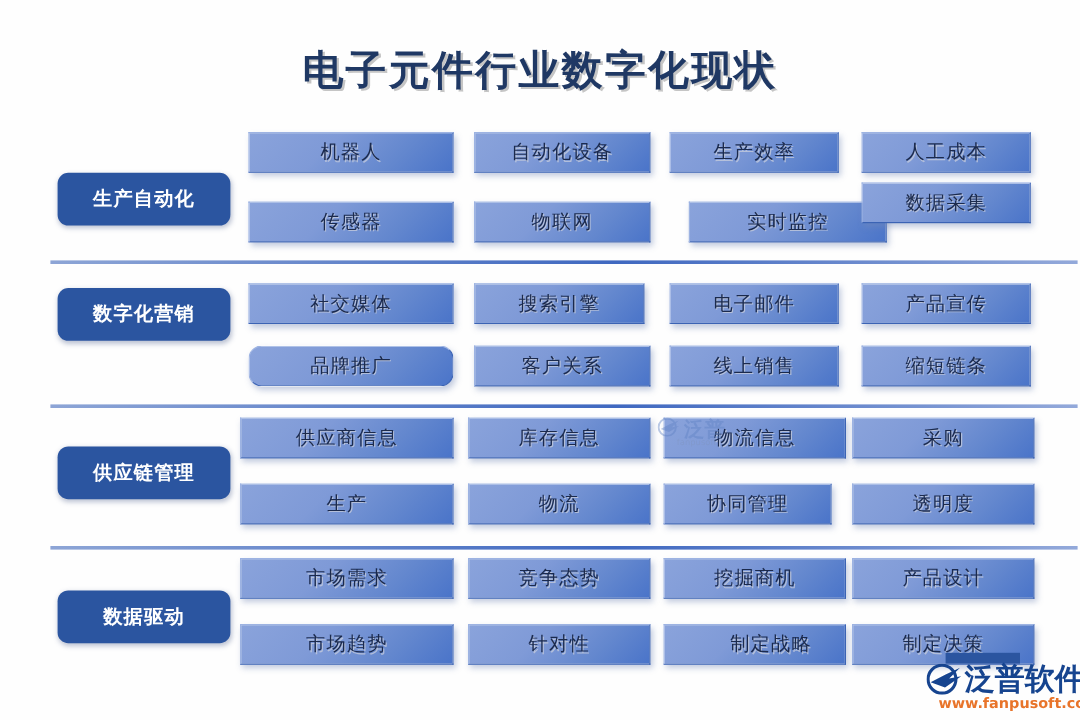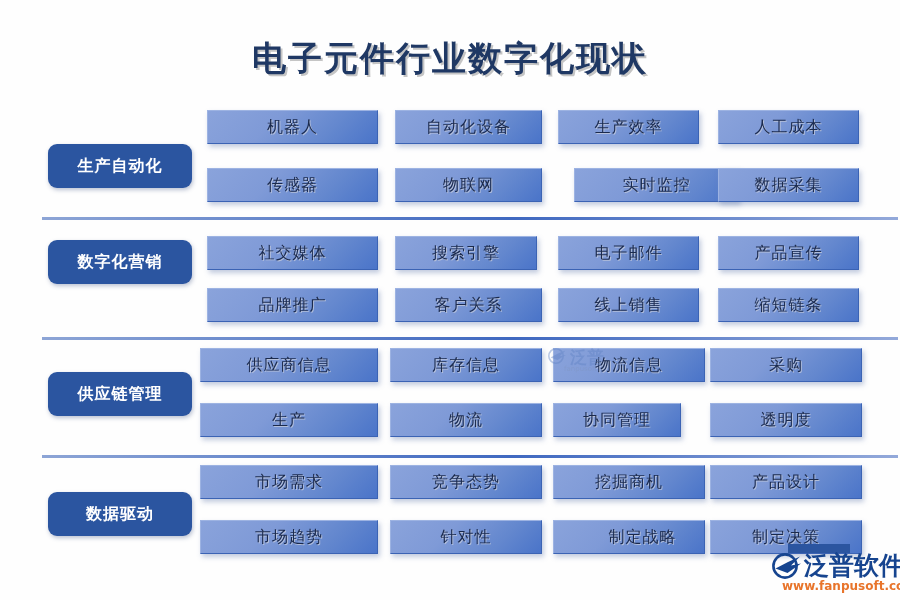--- a/index.html
+++ b/index.html
@@ -180,44 +180,44 @@
   <div id="groups-host">
       <div class="group">
         <div class="cat-label" style="left: 48px; top: 144px; width: 144px; height: 44px;">生产自动化</div>
         <div class="cell" style="left: 207px; width: 171px; top: 110px;">机器人</div>
         <div class="cell" style="left: 395px; width: 147px; top: 110px;">自动化设备</div>
         <div class="cell" style="left: 558px; width: 141px; top: 110px;">生产效率</div>
         <div class="cell" style="left: 718px; width: 141px; top: 110px;">人工成本</div>
         <div class="cell" style="left: 207px; width: 171px; top: 168px;">传感器</div>
         <div class="cell" style="left: 395px; width: 147px; top: 168px;">物联网</div>
         <div class="cell" style="left: 574px; width: 165px; top: 168px; text-align: center;">实时监控</div>
-        <div class="cell" style="left: 718px; width: 141px; top: 168px;">数据采集</div>
+        <div class="cell" style="left: 718px; width: 141px; top: 152px;">数据采集</div>
       </div>
       <div class="group">
         <div class="divider" style="top: 217px;"></div>
         <div class="cat-label" style="left: 48px; top: 240px; width: 144px; height: 44px;">数字化营销</div>
         <div class="cell" style="left: 207px; width: 171px; top: 236px;">社交媒体</div>
         <div class="cell" style="left: 395px; width: 142px; top: 236px;">搜索引擎</div>
         <div class="cell" style="left: 558px; width: 141px; top: 236px;">电子邮件</div>
         <div class="cell" style="left: 718px; width: 141px; top: 236px;">产品宣传</div>
-        <div class="cell" style="left: 207px; width: 171px; top: 288px;">品牌推广</div>
+        <div class="cell" style="left: 207px; width: 171px; top: 288px; border-radius: 11px;">品牌推广</div>
         <div class="cell" style="left: 395px; width: 147px; top: 288px;">客户关系</div>
         <div class="cell" style="left: 558px; width: 141px; top: 288px;">线上销售</div>
         <div class="cell" style="left: 718px; width: 141px; top: 288px;">缩短链条</div>
       </div>
       <div class="group">
         <div class="divider" style="top: 337px;"></div>
         <div class="cat-label" style="left: 48px; top: 372px; width: 144px; height: 44px;">供应链管理</div>
         <div class="cell" style="left: 200px; width: 178px; top: 348px;">供应商信息</div>
         <div class="cell" style="left: 390px; width: 152px; top: 348px;">库存信息</div>
         <div class="cell" style="left: 553px; width: 152px; top: 348px;">物流信息</div>
         <div class="cell" style="left: 710px; width: 152px; top: 348px;">采购</div>
         <div class="cell" style="left: 200px; width: 178px; top: 403px;">生产</div>
         <div class="cell" style="left: 390px; width: 152px; top: 403px;">物流</div>
-        <div class="cell" style="left: 553px; width: 128px; top: 403px;">协同管理</div>
+        <div class="cell" style="left: 553px; width: 140px; top: 403px;">协同管理</div>
         <div class="cell" style="left: 710px; width: 152px; top: 403px;">透明度</div>
       </div>
       <div class="group">
         <div class="divider" style="top: 455px;"></div>
         <div class="cat-label" style="left: 48px; top: 492px; width: 144px; height: 44px;">数据驱动</div>
         <div class="cell" style="left: 200px; width: 178px; top: 465px;">市场需求</div>
         <div class="cell" style="left: 390px; width: 152px; top: 465px;">竞争态势</div>
         <div class="cell" style="left: 553px; width: 152px; top: 465px;">挖掘商机</div>
         <div class="cell" style="left: 710px; width: 152px; top: 465px;">产品设计</div>
         <div class="cell" style="left: 200px; width: 178px; top: 520px;">市场趋势</div>

